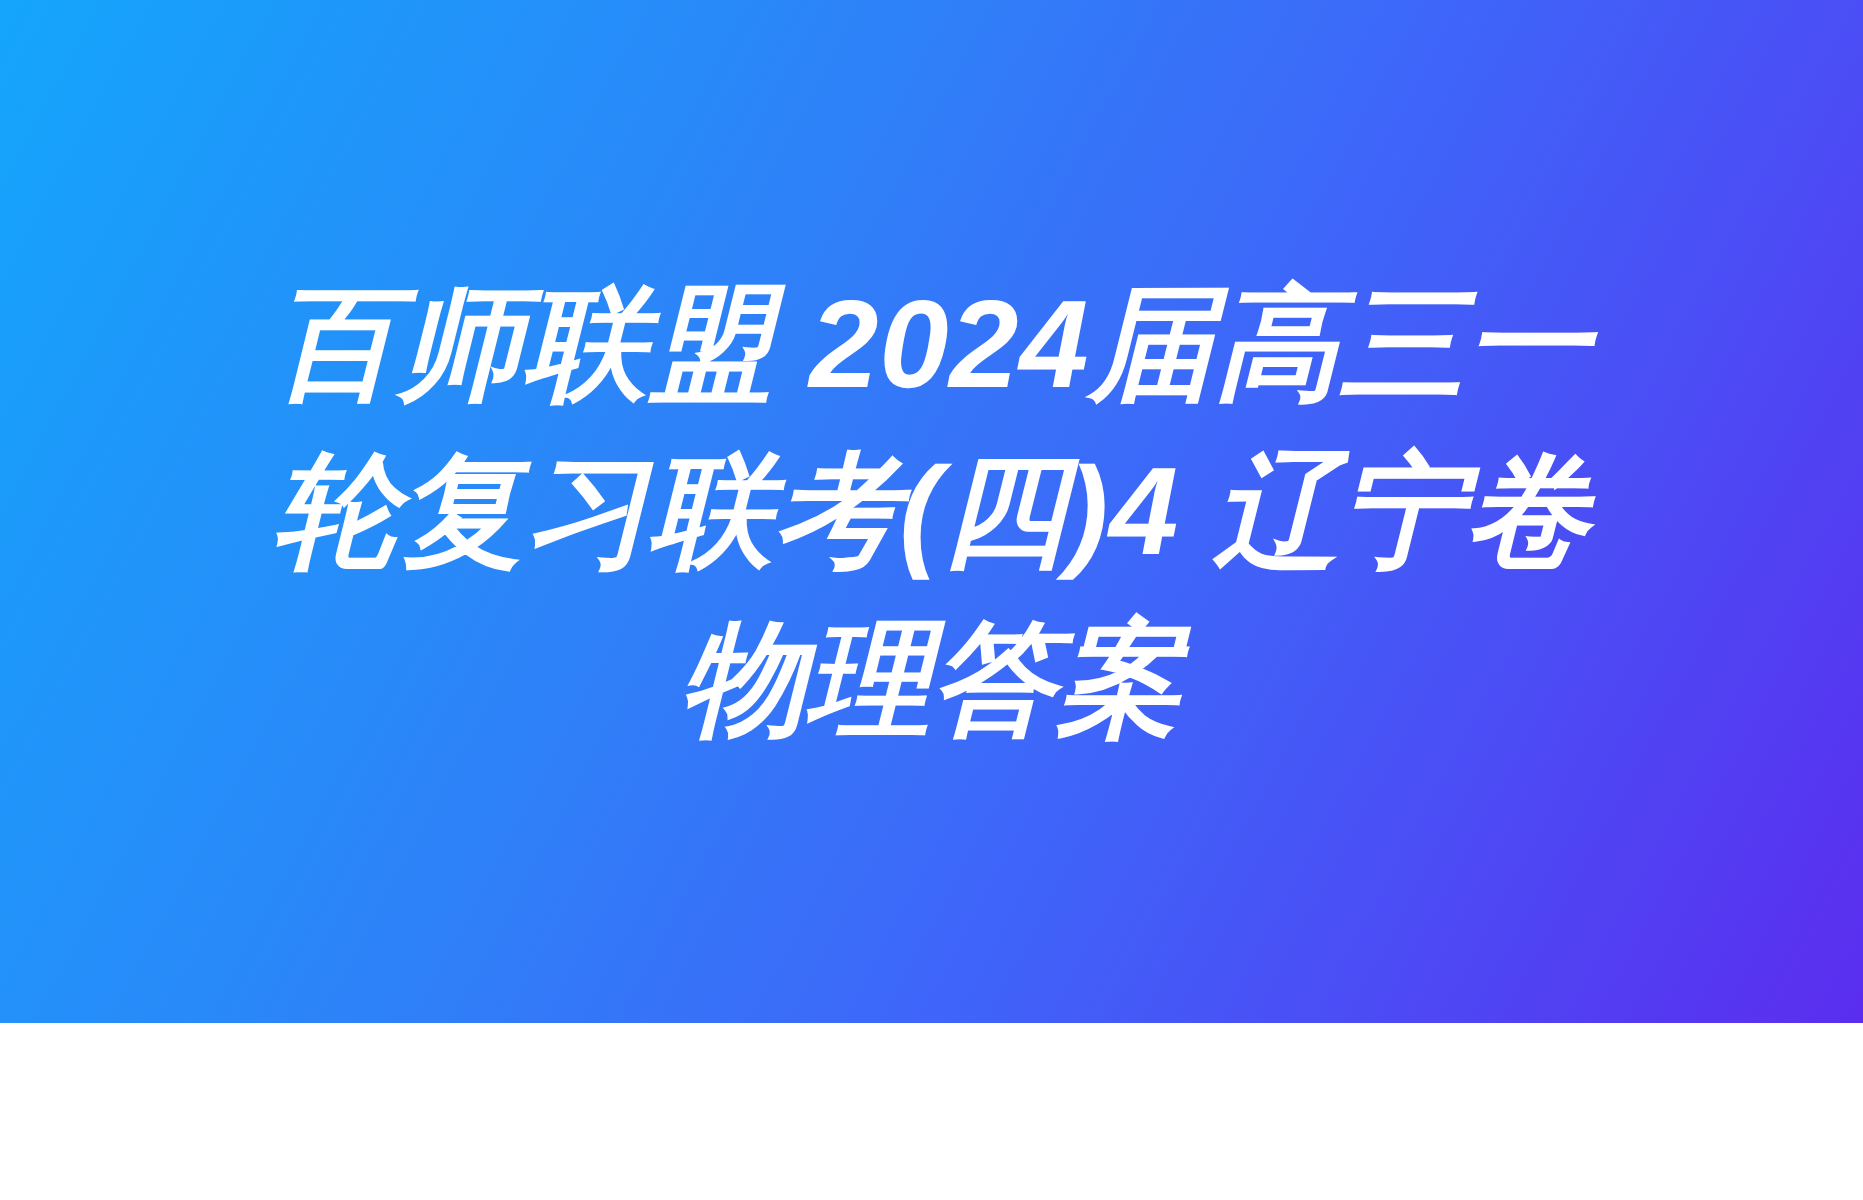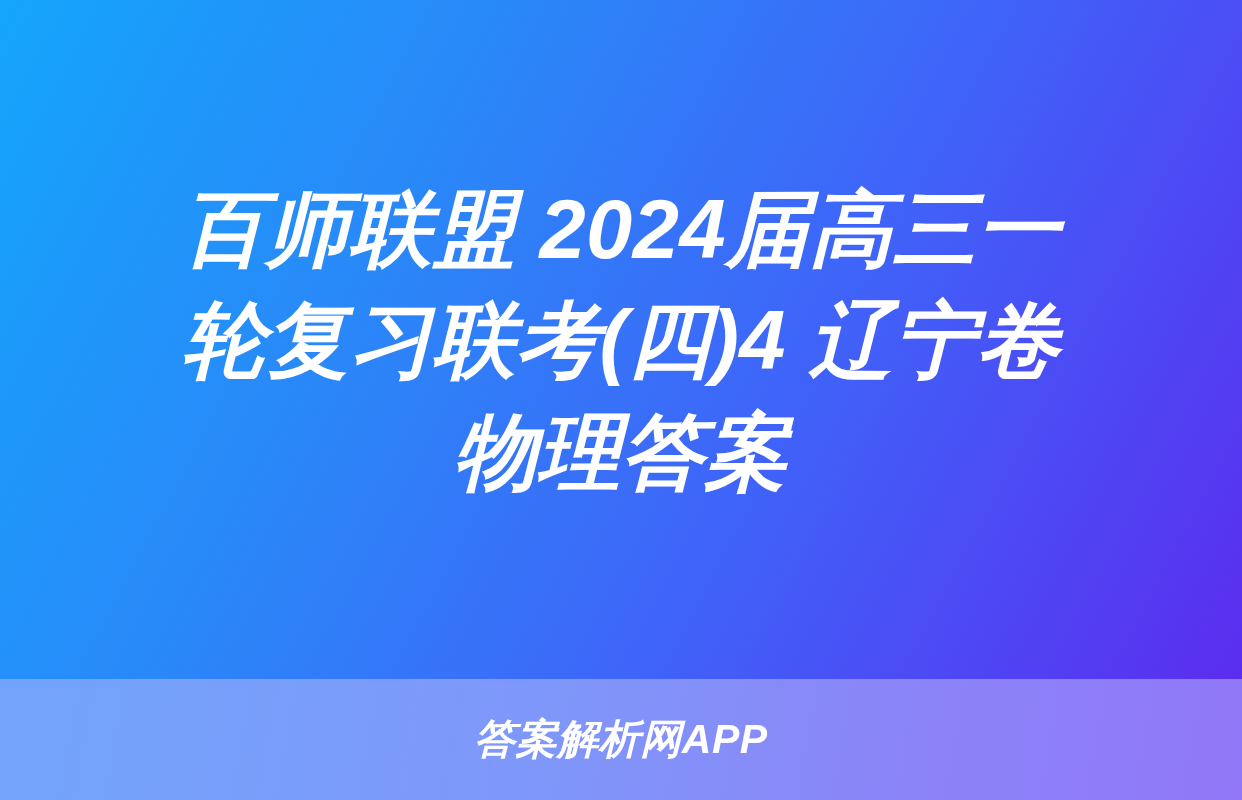--- a/index.html
+++ b/index.html
@@ -86,17 +86,14 @@
 <body>
 
 <div class="banner">
 
   <div class="hero">
     <h1 class="hero-title">百师联盟 2024届高三一
 轮复习联考(四)4 辽宁卷
 物理答案</h1>
   </div>
 
-  <div class="footer-band">
-    <div class="footer-watermark">答案解析网APP</div>
-  </div>
 
 </div>
 
 </body></html>

